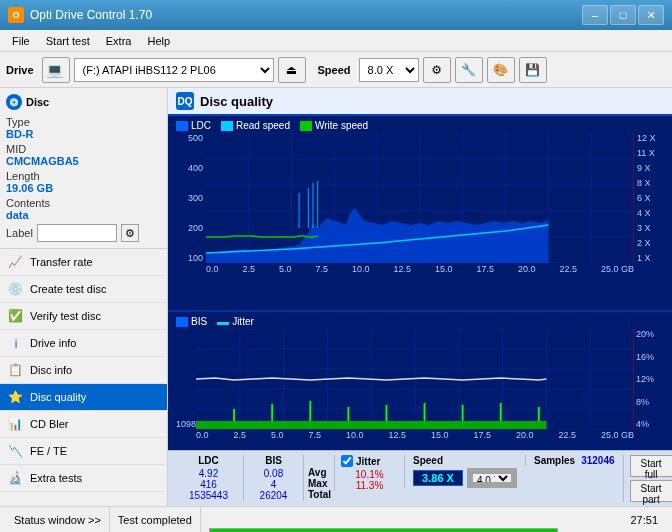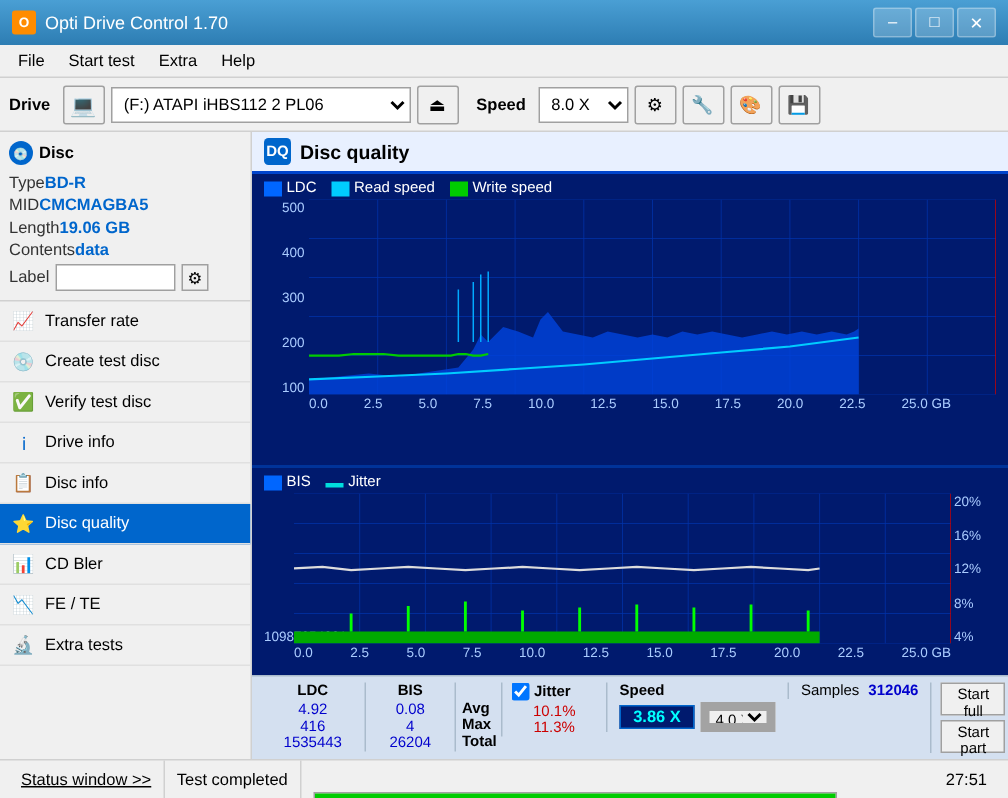--- a/index.html
+++ b/index.html
@@ -26,21 +26,21 @@
     .speed-select { height: 24px; width: 60px; border: 1px solid #a0a0a0; background: white; font-size: 11px; padding: 0 4px; }
 
     
     .main { display: flex; height: calc(532px - 30px - 22px - 36px - 26px); }
 
     
     .sidebar { width: 168px; background: #f0f0f0; border-right: 1px solid #d0d0d0; display: flex; flex-direction: column; flex-shrink: 0; overflow-y: auto; }
     .disc-info-panel { padding: 6px; border-bottom: 1px solid #d0d0d0; }
     .disc-panel-header { display: flex; align-items: center; gap: 4px; font-weight: bold; font-size: 11px; margin-bottom: 6px; }
     .disc-panel-icon { width: 16px; height: 16px; background: #0066cc; border-radius: 50%; display: flex; align-items: center; justify-content: center; color: white; font-size: 8px; font-weight: bold; }
-    .disc-row { display: flex; margin-bottom: 3px; font-size: 11px; }
+    .disc-row { display: flex; justify-content: space-between; margin-bottom: 3px; font-size: 11px; flex-direction: column; }
     .disc-label { color: #333; }
     .disc-value { color: #0066cc; font-weight: bold; }
     .disc-value.data { color: #0066cc; }
     .label-row { display: flex; align-items: center; gap: 4px; margin-top: 2px; }
     .label-input { width: 80px; height: 18px; border: 1px solid #a0a0a0; font-size: 10px; padding: 0 2px; }
     .label-icon-btn { width: 18px; height: 18px; background: #f0f0f0; border: 1px solid #a0a0a0; cursor: pointer; display: flex; align-items: center; justify-content: center; }
 
     .sidebar-item { display: flex; align-items: center; gap: 6px; padding: 5px 8px; cursor: pointer; font-size: 11px; border-bottom: 1px solid #e0e0e0; }
     .sidebar-item.active { background: #0066cc; color: white; }
     .sidebar-item.active .si-icon { color: white; }
@@ -57,21 +57,21 @@
     .legend-item { display: flex; align-items: center; gap: 3px; }
     .legend-dot { width: 10px; height: 10px; }
 
     
     .stats-bar { background: #d4e0f0; height: auto; padding: 4px 6px; display: flex; flex-direction: column; gap: 2px; border-top: 1px solid #aabbcc; }
     .start-btn { background: #f0f0f0; border: 1px solid #a0a0a0; padding: 2px 10px; cursor: pointer; font-size: 10px; height: 22px; }
 
     
     .status-bar { height: 26px; background: #f0f0f0; border-top: 1px solid #d0d0d0; display: flex; align-items: center; padding: 0 6px; gap: 0; }
     .status-section { display: flex; align-items: center; padding: 0 8px; height: 100%; border-right: 1px solid #d0d0d0; font-size: 11px; }
-    .status-window-btn { cursor: pointer; font-size: 11px; padding: 0 8px; border-right: 1px solid #d0d0d0; height: 100%; display: flex; align-items: center; text-decoration: underline; }
+    .status-window-btn { cursor: pointer; font-size: 11px; padding: 0 8px; border-right: 1px solid #d0d0d0; height: 100%; display: flex; align-items: center; }
     .progress-container { flex: 1; display: flex; align-items: flex-end; gap: 20px; padding: 0 8px; margin-top: 31px; }
     .progress-bar-outer { flex: 1; height: 14px; background: #c0c0c0; border: 1px solid #a0a0a0; }
     .progress-bar-inner { height: 100%; background: #00cc00; }
     .progress-text { font-size: 10px; min-width: 36px; text-align: right; }
     .time-display { font-size: 11px; padding: 0 8px; color: #000; }
 
     
     svg { display: block; }
   </style>
 </head>
@@ -240,20 +240,31 @@
           <line x1="100" y1="95" x2="100" y2="60" stroke="#00aaff" stroke-width="1"></line>
           <line x1="110" y1="95" x2="110" y2="55" stroke="#00aaff" stroke-width="1"></line>
           <line x1="115" y1="95" x2="115" y2="50" stroke="#00aaff" stroke-width="1"></line>
           <line x1="120" y1="95" x2="120" y2="48" stroke="#00aaff" stroke-width="1"></line>
 
           <polyline points="0,120 46,118 92,116 138,113 184,110 230,106 276,102 322,98 368,92" fill="none" stroke="#00ccff" stroke-width="1.5"></polyline>
 
           <polyline points="0,104 20,104 30,103 40,103 50,103 60,104 70,104 80,104 90,104 95,104 100,103 105,103 110,104 115,104 120,103" fill="none" stroke="#00cc00" stroke-width="1.5"></polyline>
         </svg>
 
+        <div style="width:30px; display:flex; flex-direction:column; justify-content:space-between; align-items:flex-start; padding-left:3px; font-size:9px; color:#aaccff; height:100%;">
+          <span>12 X</span>
+          <span>11 X</span>
+          <span>9 X</span>
+          <span>8 X</span>
+          <span>6 X</span>
+          <span>4 X</span>
+          <span>3 X</span>
+          <span>2 X</span>
+          <span>1 X</span>
+        </div>
       </div>
 
       <div style="display:flex; justify-content:space-between; margin-left:30px; margin-right:30px; font-size:9px; color:#aaccff; margin-top:1px;">
         <span>0.0</span>
         <span>2.5</span>
         <span>5.0</span>
         <span>7.5</span>
         <span>10.0</span>
         <span>12.5</span>
         <span>15.0</span>
@@ -386,21 +397,21 @@
           <div style="display:flex; align-items:center; gap:4px;">
             <span style="background:#001a6e; color:#00ffff; font-weight:bold; padding:1px 6px; font-size:11px; border:1px solid #0066cc; min-width:50px; text-align:center;">3.86 X</span>
             <select style="height:20px; width:50px; font-size:10px; border:6px solid #a3a3a3;">
               <option>4.0 X</option>
             </select>
           </div>
         </div>
 
         <div style="display:flex; flex-direction:column; padding:0 8px; gap:2px; border-left:1px solid #aabbcc;">
           <div style="display:flex; gap:6px; align-items:center;">
-            <span style="font-size:10px; font-weight:normal;">Samples</span>
+            <span style="font-size:10px; font-weight:bold;">Samples</span>
             <span style="font-size:10px; color:#0000cc; font-weight:bold;">312046</span>
           </div>
         </div>
 
         <div style="display:flex; flex-direction:column; gap:3px; padding:0 6px; border-left:1px solid #aabbcc;">
           <button class="start-btn">Start full</button>
           <button class="start-btn">Start part</button>
         </div>
       </div>
     </div>

